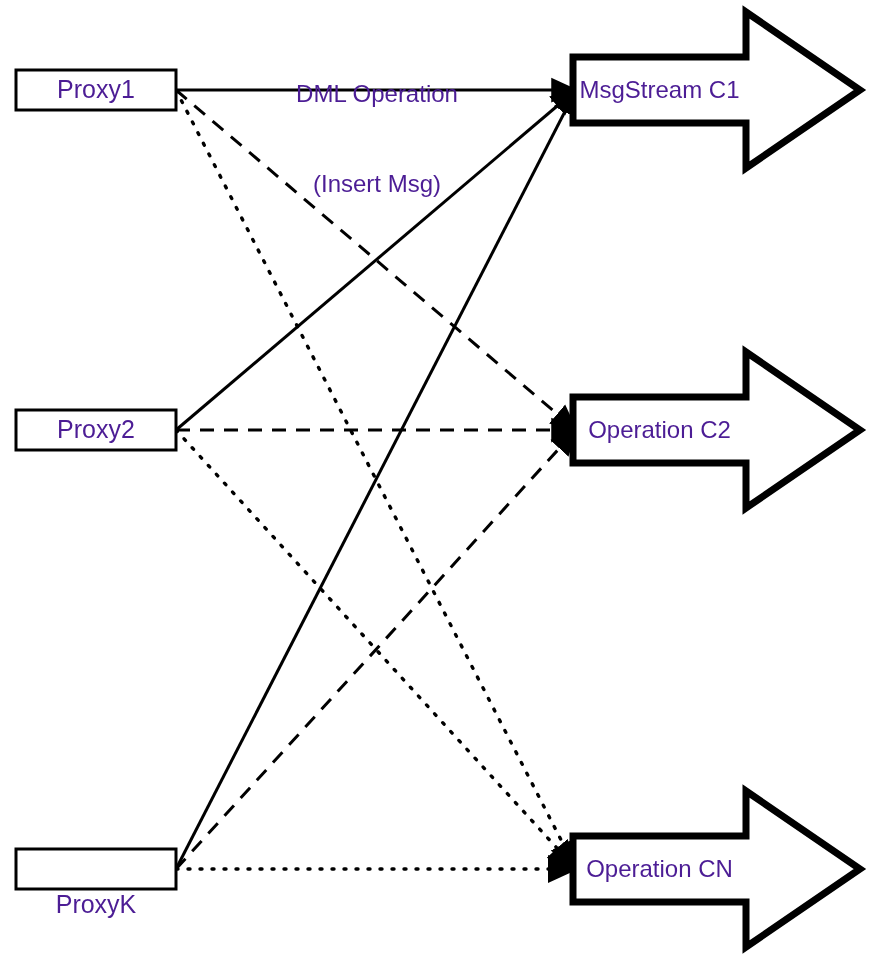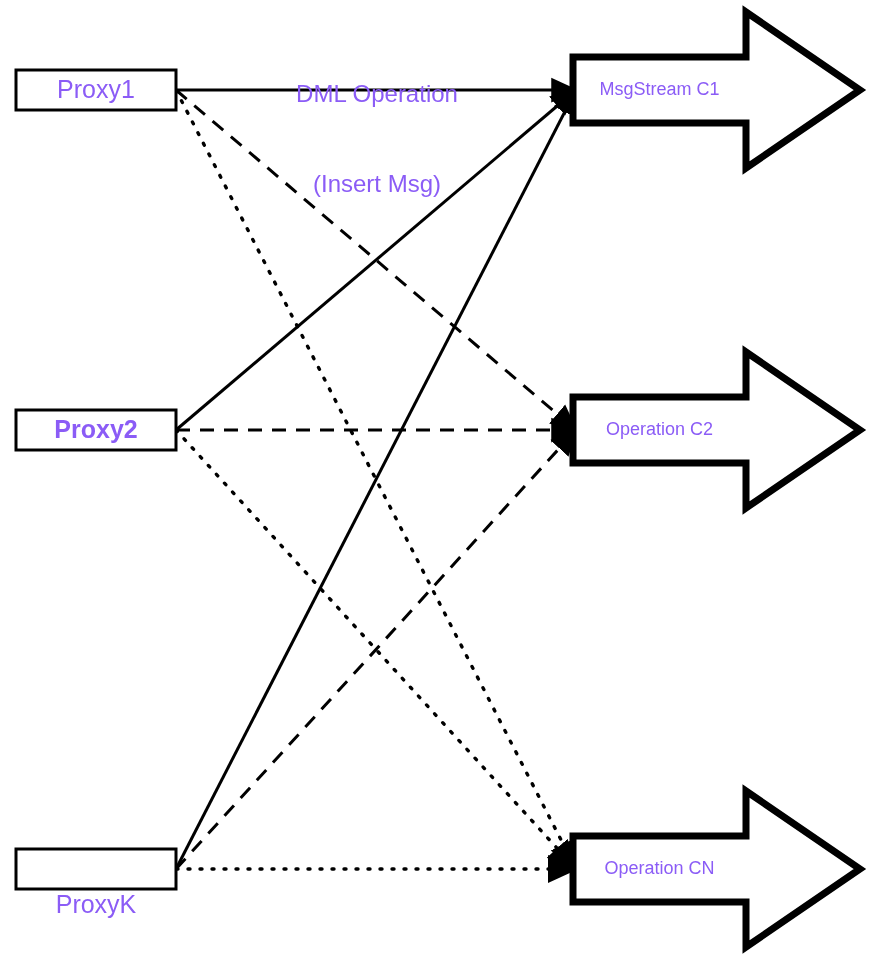--- a/index.html
+++ b/index.html
@@ -21,31 +21,31 @@
     position: absolute;
     left: 0;
     top: 0;
     width: 875px;
     height: 956px;
   }
   .proxy-label,
   .stream-label,
   .edge-caption {
     position: absolute;
-    color: #8b5cf6;
+    color: #4c1d95;
     text-align: center;
     white-space: pre;
     pointer-events: none;
   }
   .proxy-label {
     font-size: 25px;
     line-height: 25px;
   }
   .stream-label {
-    font-size: 18px;
+    font-size: 24px;
     line-height: 25px;
   }
   .edge-caption {
     font-size: 24px;
     line-height: 30px;
   }
 </style>
 </head>
 <body>
 
@@ -94,17 +94,17 @@
   <div class="edge-caption" id="edge-caption" style="width: 320px; left: 217px; top: 19px;">
     <div>DML Operation</div>
     <div>(Insert Msg)</div>
   </div>
 
   <div id="label-layer">
       <div class="stream-label" style="left: 573px; width: 173px; top: 77px;">MsgStream C1</div>
       <div class="stream-label" style="left: 573px; width: 173px; top: 417px;">Operation C2</div>
       <div class="stream-label" style="left: 573px; width: 173px; top: 856px;">Operation CN</div>
       <div class="proxy-label" style="left: 16px; width: 160px; top: 77px;">Proxy1</div>
-      <div class="proxy-label" style="left: 16px; width: 160px; top: 417px; font-weight: bold;">Proxy2</div>
+      <div class="proxy-label" style="left: 16px; width: 160px; top: 417px;">Proxy2</div>
       <div class="proxy-label" style="left: 16px; width: 160px; top: 892px;">ProxyK</div>
     </div>
 
 </div>
 
 </body></html>

